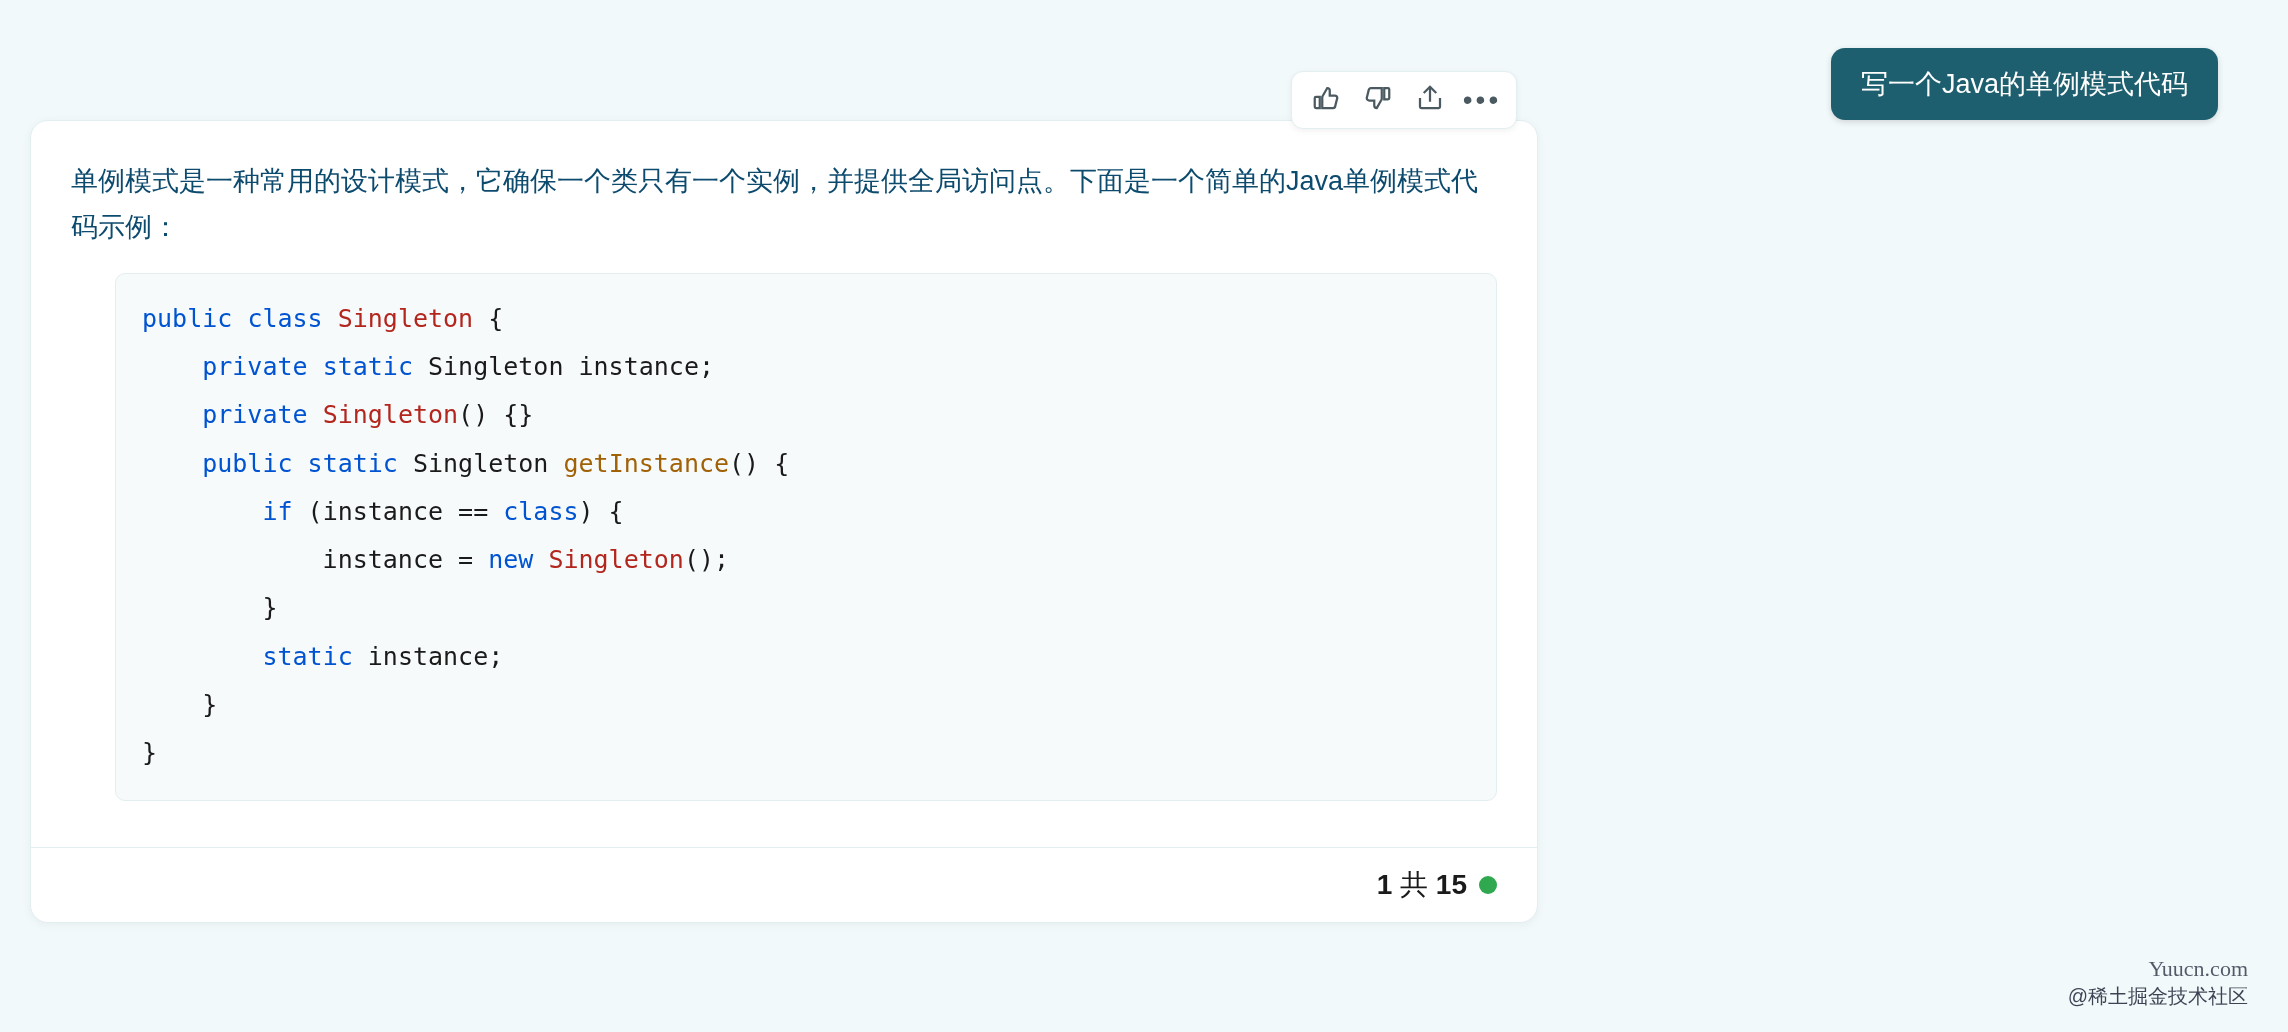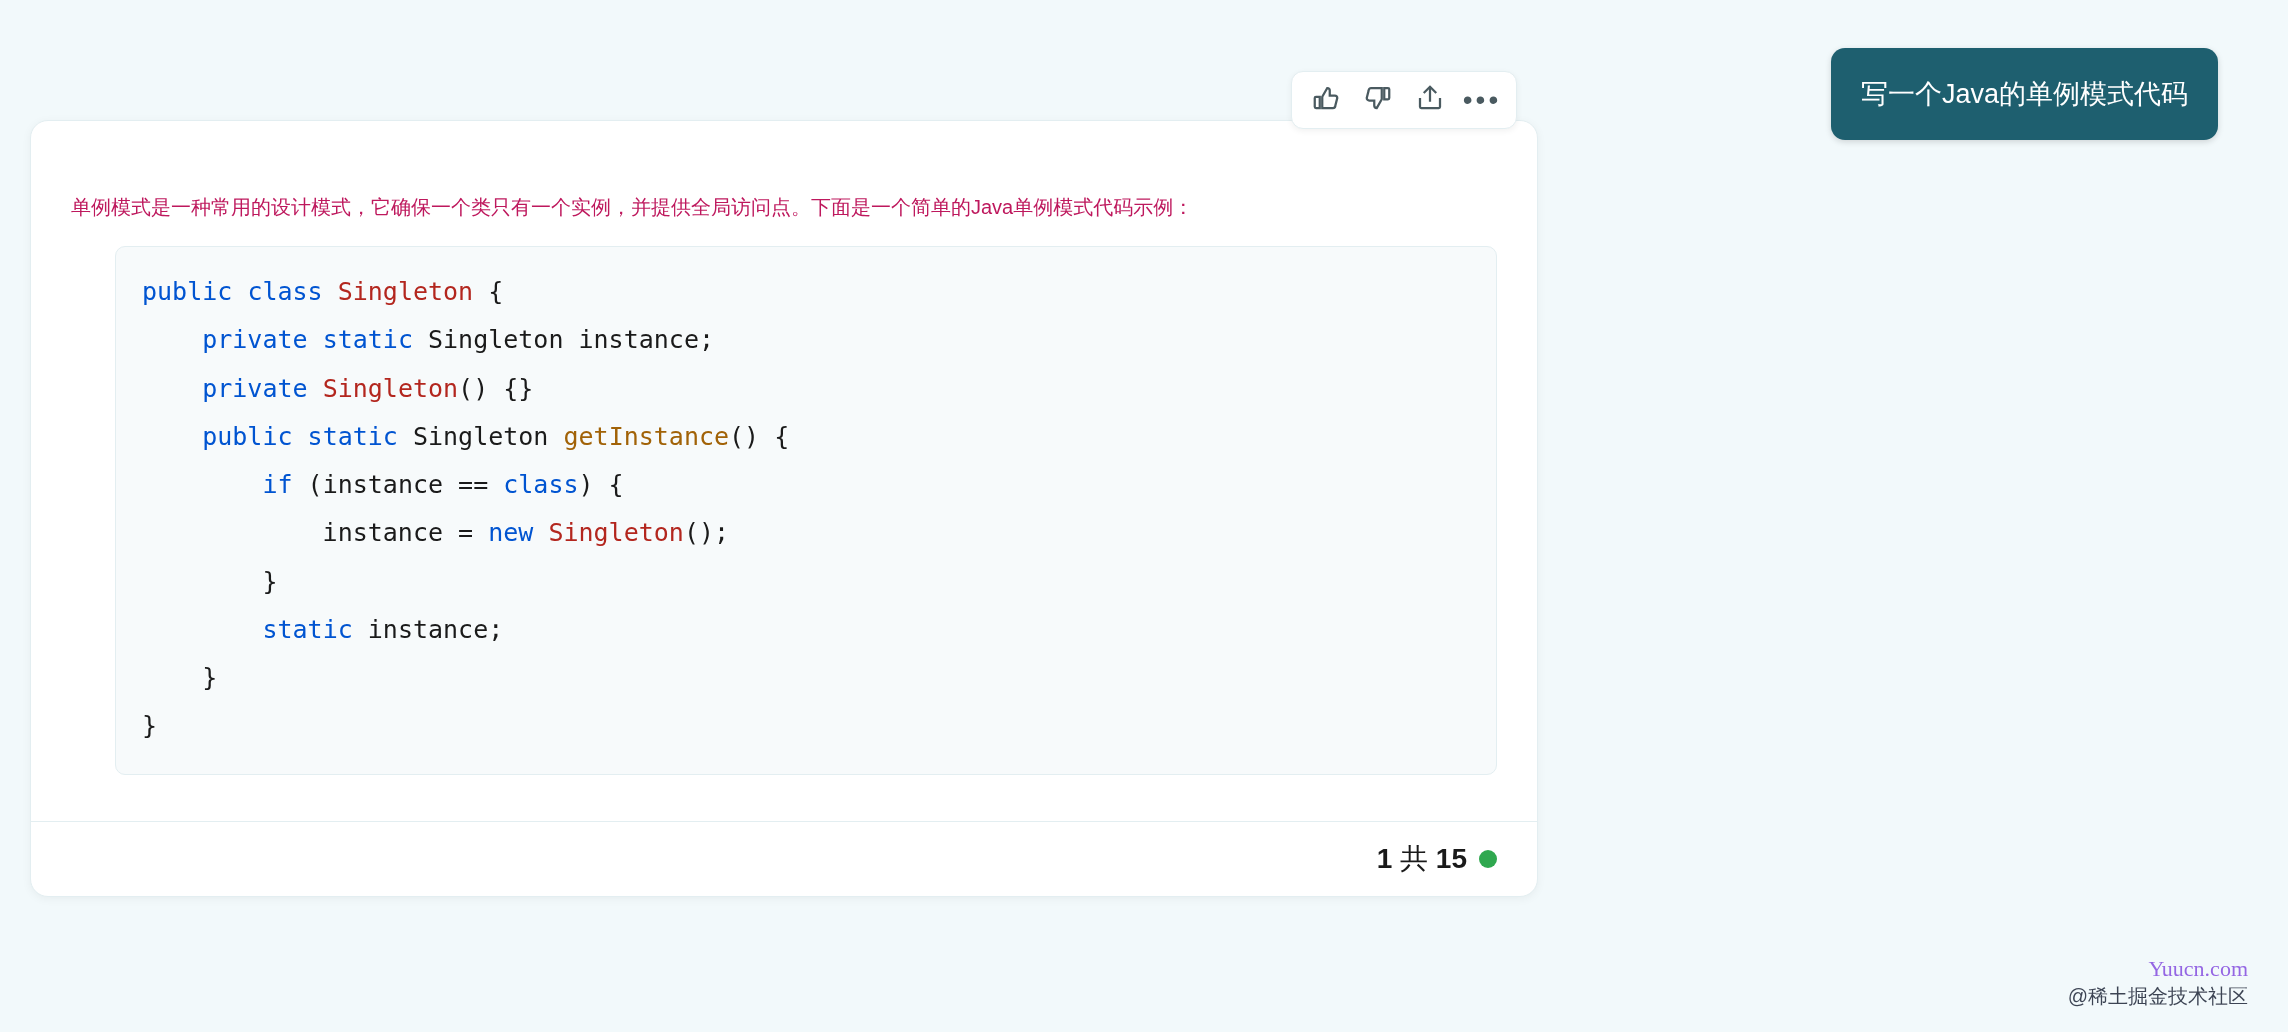--- a/index.html
+++ b/index.html
@@ -11,21 +11,21 @@
     position: relative;
     overflow: hidden;
   }
 
   .user-bubble {
     position: absolute;
     top: 48px;
     right: 70px;
     background: #1e5f6f;
     color: #fff;
-    padding: 28px 30px;
+    padding: 18px 30px;
     border-radius: 14px;
     font-size: 27px;
     font-weight: 500;
     box-shadow: 0 2px 6px rgba(0,0,0,0.15);
     text-align: center;
   }
 
   .assistant-card {
     position: absolute;
     top: 120px;
@@ -62,26 +62,25 @@
     border-radius: 8px;
   }
   .action-btn svg { width: 30px; height: 30px; stroke: #4a5a60; fill: none; stroke-width: 1.8; }
   .more-dots { font-size: 28px; letter-spacing: 3px; color:#4a5a60; line-height:1; }
 
   .card-body {
     padding: 38px 40px 20px 40px;
   }
 
   .desc-text {
-    font-size: 20px;
+    font-size: 27px;
     line-height: 1.7;
-    color: #be185d;
+    color: #0c4a6e;
     font-weight: 500;
     margin-bottom: 22px;
-    margin-top: 31px;
   }
 
   .code-block {
     background: #f7fafb;
     border: 1px solid #e3eef1;
     border-radius: 10px;
     padding: 22px 26px;
     font-family: "SFMono-Regular", Consolas, "Liberation Mono", Menlo, monospace;
     font-size: 25px;
     line-height: 1.85;
@@ -128,21 +127,21 @@
     width: 18px; height: 18px;
     background: #2fa84f;
     border-radius: 50%;
     display: inline-block;
   }
 
   .watermark1 {
     position: absolute;
     bottom: 50px;
     right: 40px;
-    color: #6d28d9;
+    color: #0f172a;
     font-size: 22px;
     font-family: Georgia, serif;
     opacity: 0.7;
   }
   .watermark2 {
     position: absolute;
     bottom: 22px;
     right: 40px;
     color: #0f172a;
     font-size: 20px;

